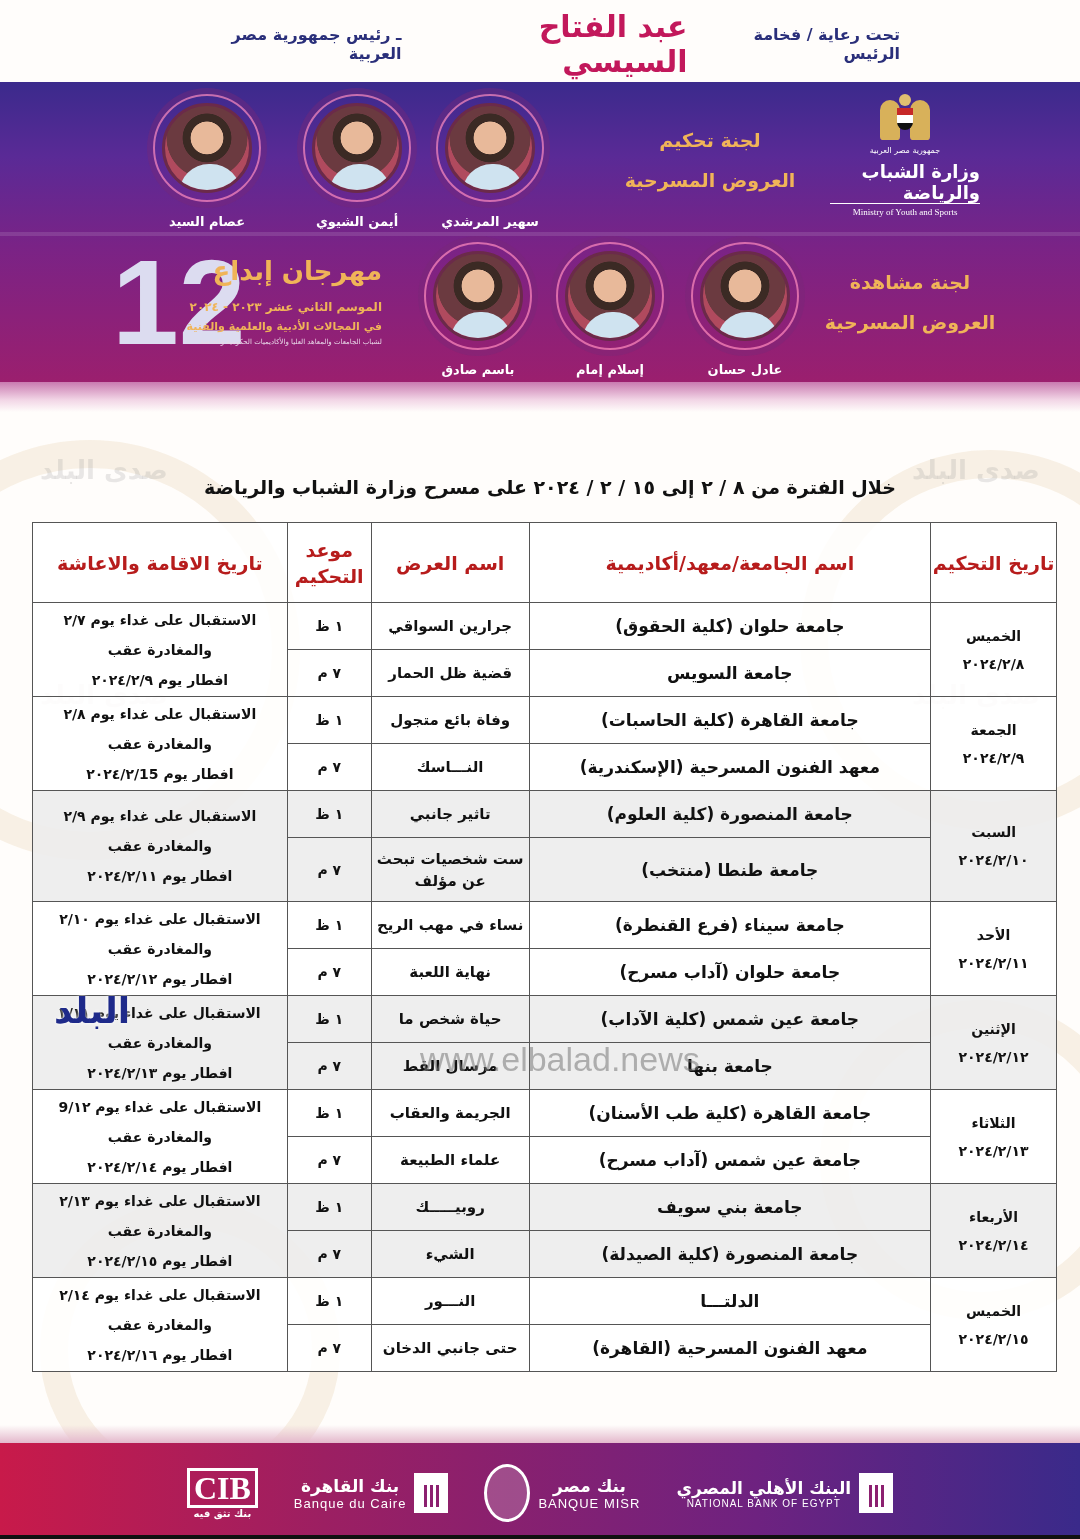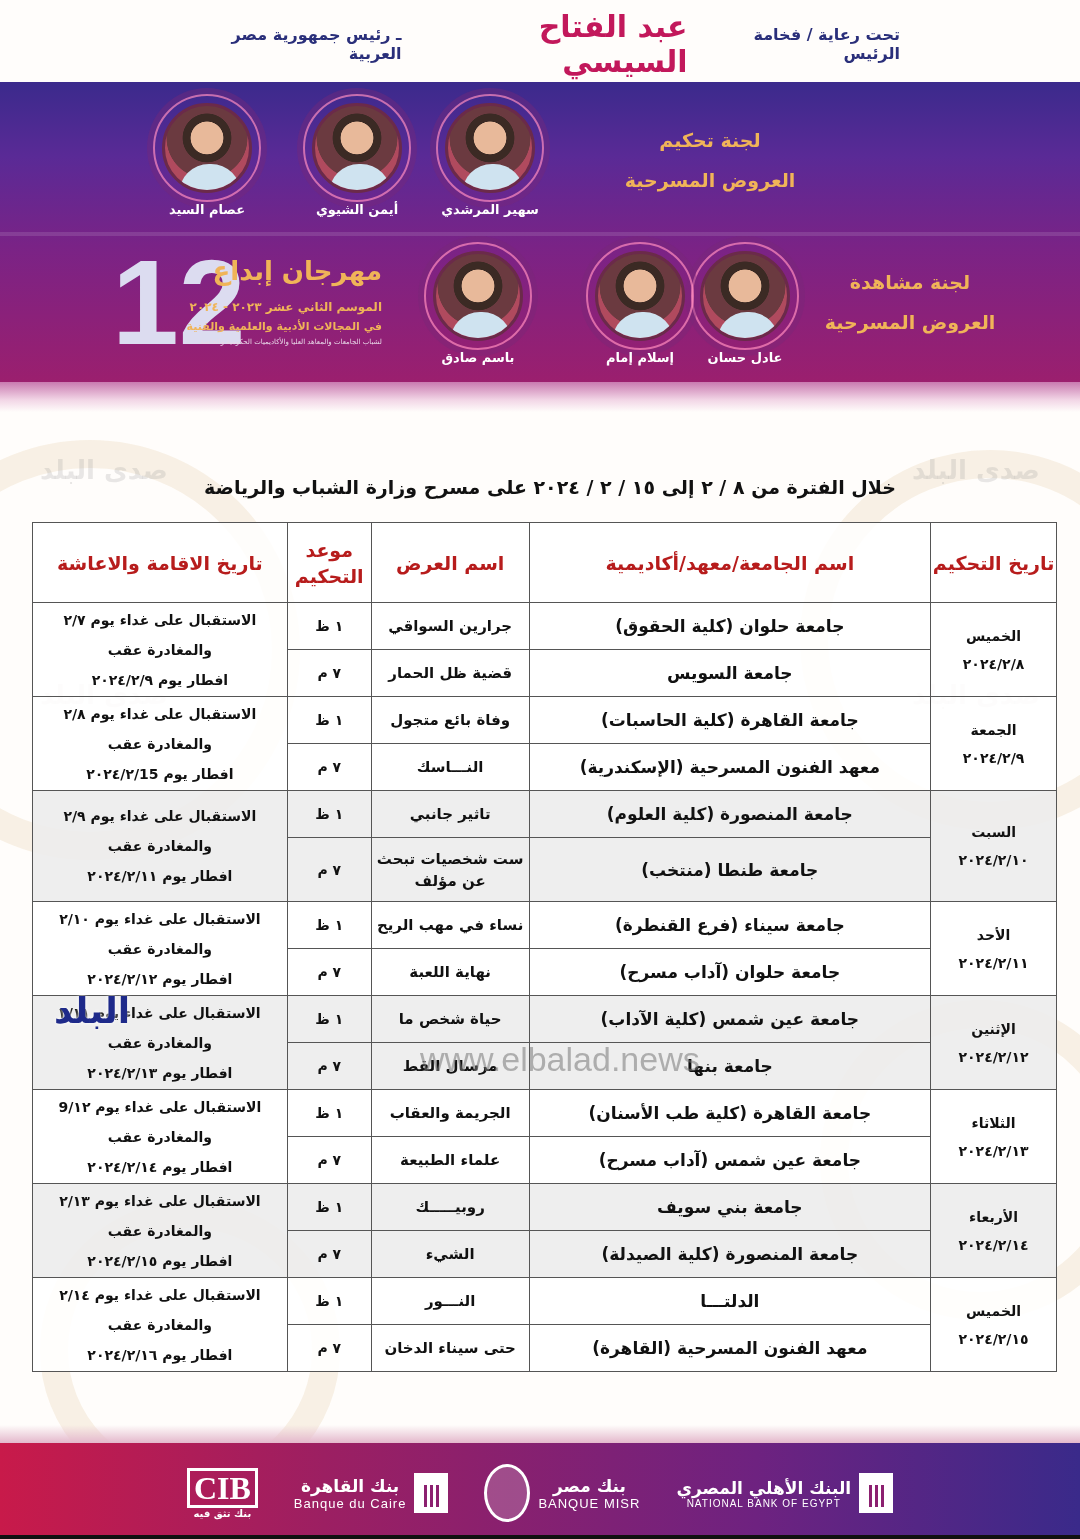--- a/index.html
+++ b/index.html
@@ -32,21 +32,21 @@
   .ministry-ar { color: #fff; font-size: 18px; font-weight: bold; margin-top: 6px; border-bottom: 1px solid #fff; }
   .ministry-en { color: #fff; font-family: "Liberation Serif", serif; font-size: 9px; margin-top: 3px; direction: ltr; }
   .ministry-top { color: #fff; font-size: 8px; }
 
   .committee-title { position: absolute; color: #f0b458; font-weight: bold; font-size: 19px; text-align: center; line-height: 40px; }
 
   .person { position: absolute; width: 120px; display: flex; flex-direction: column; align-items: center; }
   .avatar-ring { width: 108px; height: 108px; border-radius: 50%; border: 2px solid rgba(255,140,190,0.7); display: flex; align-items: center; justify-content: center; box-shadow: 0 0 0 6px rgba(120,40,120,0.4); }
   .avatar { width: 90px; height: 90px; border-radius: 50%; background: radial-gradient(circle at 50% 38%, #e8b99a 0 24%, #3b2a24 25% 36%, #6b3a40 37% 60%, #b04a5e 61% 100%); border: 3px solid #6b2a4a; overflow: hidden; position: relative; }
   .avatar::after { content: ""; position: absolute; bottom: -10px; left: 14px; width: 62px; height: 36px; border-radius: 30px 30px 0 0; background: #cfe3f0; }
-  .person-name { color: #fff; font-weight: bold; font-size: 13px; margin-top: 0; white-space: nowrap; }
+  .person-name { color: #fff; font-weight: bold; font-size: 13px; margin-top: 12px; white-space: nowrap; }
 
   .festival { position: absolute; top: 160px; left: 112px; width: 270px; height: 120px; }
   .big12 { position: absolute; left: 0; top: 0; width: 80px; height: 120px; font-family: "Liberation Sans", sans-serif; font-weight: bold; font-size: 120px; line-height: 120px; color: #dcdcf0; direction: ltr; }
   .fest-title { position: absolute; right: 0; top: 14px; color: #f0b458; font-weight: bold; font-size: 26px; }
   .fest-season { position: absolute; right: 0; top: 58px; color: #f0b458; font-weight: bold; font-size: 12px; }
   .fest-fields { position: absolute; right: 0; top: 78px; color: #f0b458; font-weight: bold; font-size: 11px; }
   .fest-sub { position: absolute; right: 0; top: 96px; color: #e8d8e8; font-size: 7px; }
 
   
   .h-main { position: absolute; top: 417px; left: 200px; width: 680px; text-align: center; font-weight: bold; font-size: 25px; color: #111; }
@@ -97,20 +97,31 @@
 
   <div class="patron">
     <span class="small">تحت رعاية / فخامة الرئيس</span>
     <span class="big">عبد الفتاح السيسي</span>
     <span class="small">ـ رئيس جمهورية مصر العربية</span>
   </div>
 
   <div class="banner">
     <div class="banner-split"></div>
 
+    <div class="ministry-logo">
+      <div class="eagle">
+        <div class="wing l"></div>
+          <div class="wing r"></div>
+          <div class="head"></div>
+          <div class="shield"></div>
+      </div>
+      <div class="ministry-top">جمهورية مصر العربية</div>
+      <div class="ministry-ar">وزارة الشباب والرياضة</div>
+      <div class="ministry-en">Ministry of Youth and Sports</div>
+    </div>
 
     <div class="committee-title" style="top:38px; left:620px; width:180px;">
       <div>لجنة تحكيم</div>
       <div>العروض المسرحية</div>
     </div>
 
     <div class="person" style="top:12px; left:297px;">
       <div class="avatar-ring">
           <div class="avatar"></div>
         </div>
@@ -133,21 +144,21 @@
       <div>لجنة مشاهدة</div>
       <div>العروض المسرحية</div>
     </div>
 
     <div class="person" style="top:160px; left:685px;">
       <div class="avatar-ring">
           <div class="avatar"></div>
         </div>
       <div class="person-name">عادل حسان</div>
     </div>
-    <div class="person" style="top:160px; left:580px;">
+    <div class="person" style="top:160px; left:550px;">
       <div class="avatar-ring">
           <div class="avatar"></div>
         </div>
       <div class="person-name">إسلام إمام</div>
     </div>
     <div class="person" style="top:160px; left:418px;">
       <div class="avatar-ring">
           <div class="avatar"></div>
         </div>
       <div class="person-name">باسم صادق</div>
@@ -331,21 +342,21 @@
         <td class="col-show">النـــور</td>
         <td class="col-time">١ ظ</td>
         <td class="col-stay" rowspan="2">
             <div>الاستقبال على غداء يوم ٢/١٤</div>
             <div>والمغادرة عقب</div>
             <div>افطار يوم ٢٠٢٤/٢/١٦</div>
           </td>
       </tr>
       <tr class="r day-odd">
         <td class="col-univ">معهد الفنون المسرحية (القاهرة)</td>
-        <td class="col-show">حتى سيناء الدخان</td>
+        <td class="col-show">حتى جانبي الدخان</td>
         <td class="col-time">٧ م</td>
       </tr>
     </tbody>
   </table>
 
   <div class="wm-url">www.elbalad.news</div>
   <div class="wm-logo">البلد</div>
 
   <div class="footer-fade"></div>
   <div class="footer">

